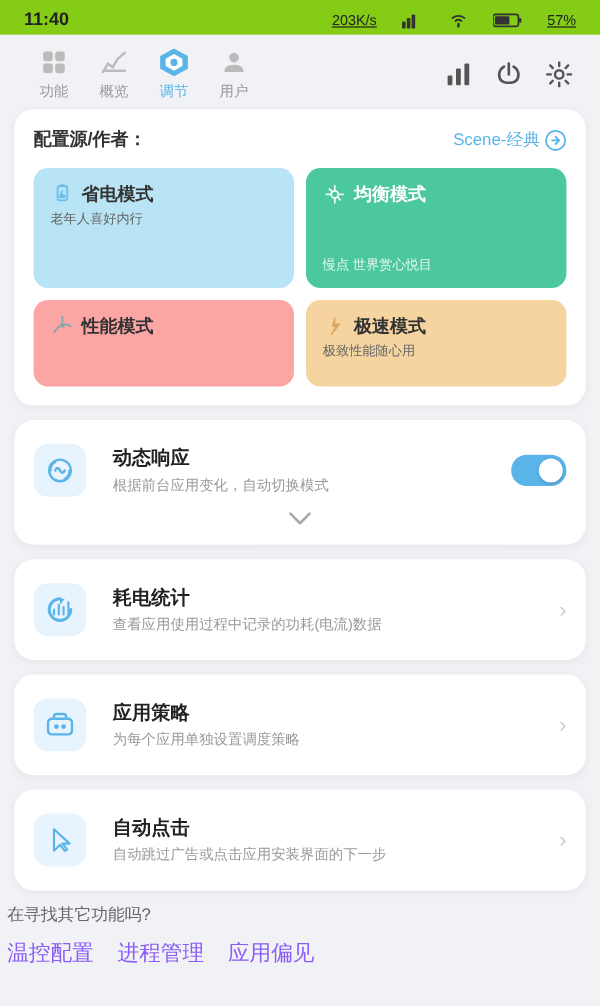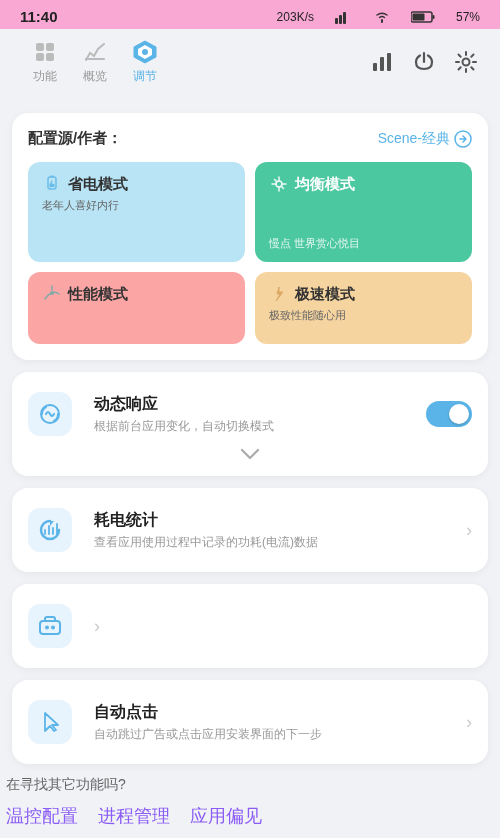--- a/index.html
+++ b/index.html
@@ -10,42 +10,43 @@
       font-family: -apple-system, 'PingFang SC', 'Helvetica Neue', sans-serif;
       overflow-x: hidden;
     }
 
     
     .status-bar {
       display: flex;
       justify-content: space-between;
       align-items: center;
       padding: 8px 20px 4px;
-      background: #f9a8d4;
+      background: #84cc16;
     }
     .status-time {
       font-size: 15px;
       font-weight: 600;
       color: #222;
     }
     .status-right {
       display: flex;
       align-items: center;
       gap: 21px;
       font-size: 12px;
       color: #222;
+      text-decoration: underline;
     }
     .battery-text { font-size: 12px; font-weight: 500; }
 
     
     .top-nav {
       display: flex;
       justify-content: space-between;
       align-items: center;
-      padding: 6px 20px 24px;
+      padding: 6px 20px 2px;
       background: #f0f2f5;
     }
     .nav-tabs {
       display: flex;
       gap: 0px;
     }
     .nav-tab {
       display: flex;
       flex-direction: column;
       align-items: center;
@@ -323,20 +324,29 @@
       <div class="tab-icon">
         <svg width="26" height="26" viewBox="0 0 26 26">
           <polygon points="13,2 24,8 24,18 13,24 2,18 2,8" fill="#5ab4e8" stroke="#5ab4e8" stroke-width="1"></polygon>
           <polygon points="13,6 20,10 20,16 13,20 6,16 6,10" fill="#fff"></polygon>
           <circle cx="13" cy="13" r="3" fill="#5ab4e8"></circle>
         </svg>
       </div>
       <span class="tab-label" style="color:#5ab4e8;">调节</span>
     </div>
 
+    <div class="nav-tab">
+      <div class="tab-icon">
+        <svg width="24" height="24" viewBox="0 0 24 24">
+          <circle cx="12" cy="8" r="4" fill="#bbb"></circle>
+          <path d="M4 20 Q4 14 12 14 Q20 14 20 20" fill="#bbb"></path>
+        </svg>
+      </div>
+      <span class="tab-label">用户</span>
+    </div>
   </div>
   <div class="nav-actions">
 
     <div class="nav-action-btn">
       <svg width="22" height="22" viewBox="0 0 22 22">
         <rect x="2" y="12" width="4" height="8" rx="1" fill="#555"></rect>
         <rect x="9" y="6" width="4" height="14" rx="1" fill="#555"></rect>
         <rect x="16" y="2" width="4" height="18" rx="1" fill="#555"></rect>
       </svg>
     </div>
@@ -474,20 +484,24 @@
   <div class="card">
     <div class="feature-item">
       <div class="feature-icon-wrap">
         <svg width="26" height="26" viewBox="0 0 26 26">
           <rect x="3" y="8" width="20" height="13" rx="3" stroke="#5ab4e8" stroke-width="2" fill="none"></rect>
           <path d="M8 8 L8 6 Q8 4 10 4 L16 4 Q18 4 18 6 L18 8" stroke="#5ab4e8" stroke-width="2" fill="none"></path>
           <circle cx="10" cy="14.5" r="2" fill="#5ab4e8"></circle>
           <circle cx="16" cy="14.5" r="2" fill="#5ab4e8"></circle>
         </svg>
       </div>
+      <div class="feature-text">
+        <div class="feature-title">应用策略</div>
+        <div class="feature-desc">为每个应用单独设置调度策略</div>
+      </div>
       <div class="feature-right">
         <span class="chevron">›</span>
       </div>
     </div>
   </div>
 
   <div class="card">
     <div class="feature-item">
       <div class="feature-icon-wrap">
         <svg width="26" height="26" viewBox="0 0 26 26">

